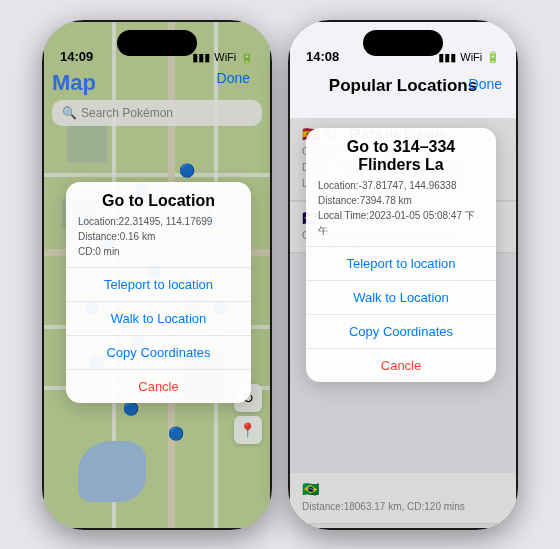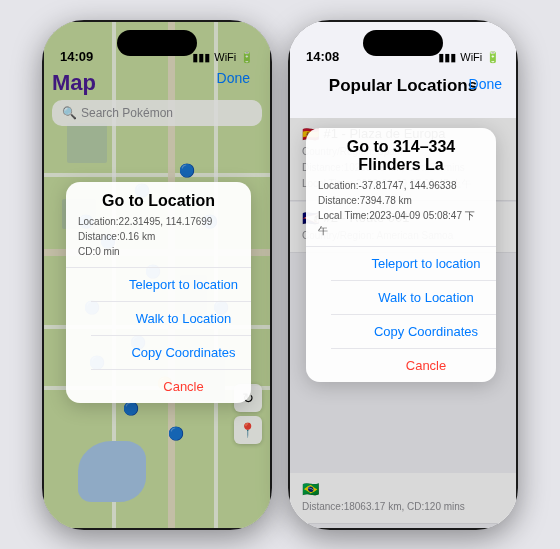--- a/index.html
+++ b/index.html
@@ -109,21 +109,21 @@
       position: absolute;
       top: 48px;
       left: 0;
       right: 0;
       z-index: 30;
       padding: 0 8px 4px;
     }
     .map-title {
       font-size: 22px;
       font-weight: 700;
-      color: #4c1d95;
+      color: #3b82f6;
     }
     .map-done {
       position: absolute;
       right: 12px;
       top: 0;
       font-size: 14px;
       color: #007aff;
       font-weight: 500;
     }
     .map-search {
@@ -169,21 +169,20 @@
       display: block;
       width: 100%;
       padding: 9px 0;
       text-align: center;
       font-size: 13px;
       color: #007aff;
       border: none;
       background: transparent;
       cursor: pointer;
       border-bottom: 1px solid #e5e5ea;
-      margin-left: 25px;
     }
     .popup-btn:last-child {
       border-bottom: none;
       color: #ff3b30;
       font-weight: 500;
     }
     .popup-btn.blue { color: #007aff; }
 
     
     .list-bg {
@@ -402,21 +401,21 @@
       </div>
 
       <div class="popup-overlay" style="position:absolute;top:-2px;left:0;right:0;bottom:0;"></div>
 
       <div class="popup" style="left:16px; top:10px; width:190px;">
         <div class="popup-info">
           <div class="popup-title">Go to 314–334 Flinders La</div>
           <div class="popup-detail">
             <div>Location:-37.81747, 144.96338</div>
             <div>Distance:7394.78 km</div>
-            <div>Local Time:2023-04-09 05:08:47 下午</div>
+            <div>Local Time:2023-01-05 05:08:47 下午</div>
           </div>
         </div>
         <button class="popup-btn blue">Teleport to location</button>
         <button class="popup-btn blue">Walk to Location</button>
         <button class="popup-btn blue">Copy Coordinates</button>
         <button class="popup-btn">Cancle</button>
       </div>
 
       <div style="margin-top:220px;">
 

